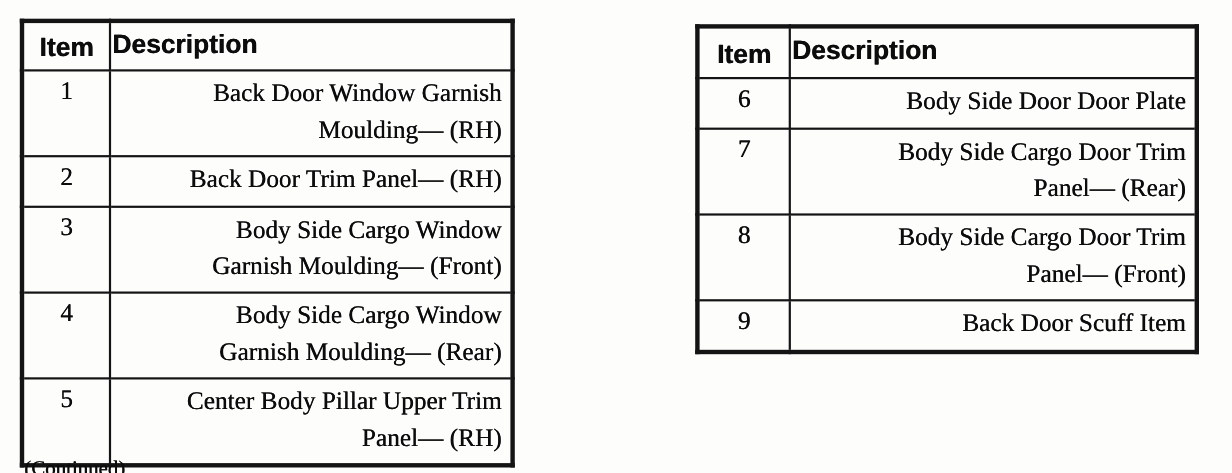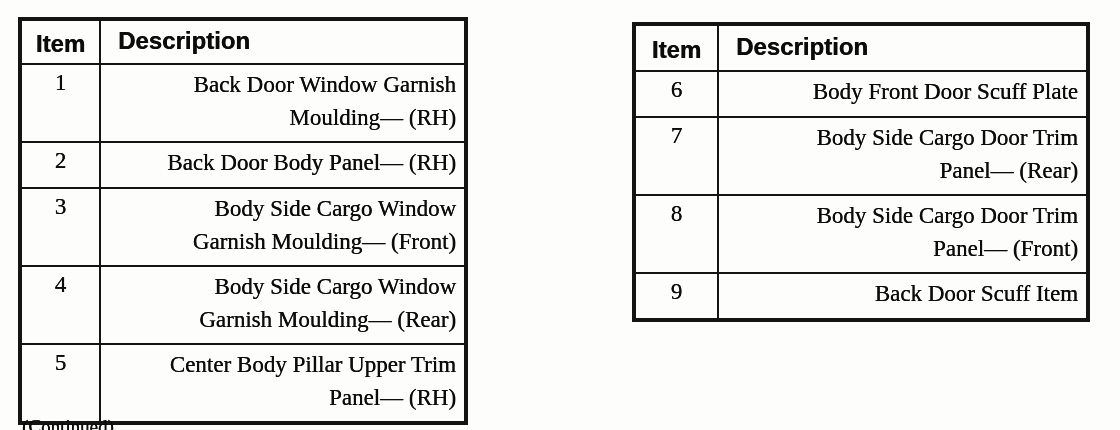--- a/index.html
+++ b/index.html
@@ -39,21 +39,21 @@
     font-size: 24px;
     text-align: center;
     padding: 4px 2px 0 2px;
     text-shadow: 0.4px 0 0 currentColor;
   }
   th.col-desc-header {
     font-family: "Liberation Sans", sans-serif;
     font-weight: 700;
     font-size: 24px;
     text-align: left;
-    padding: 4px 6px 6px 17px;
+    padding: 4px 6px 6px 1px;
     text-shadow: 0.4px 0 0 currentColor;
   }
   td.cell-item {
     font-size: 23px;
     text-align: center;
     vertical-align: top;
     padding-top: 5px;
     text-shadow: 0.3px 0 0 currentColor;
   }
   td.cell-desc {
@@ -103,21 +103,21 @@
     <th class="col-item-header">Item</th>
     <th class="col-desc-header">Description</th>
   </tr>
   <tr class="row-double">
     <td class="cell-item">1</td>
     <td class="cell-desc">Back Door Window Garnish
 Moulding— (RH)</td>
   </tr>
   <tr class="row-single">
     <td class="cell-item">2</td>
-    <td class="cell-desc">Back Door Body Panel— (RH)</td>
+    <td class="cell-desc">Back Door Trim Panel— (RH)</td>
   </tr>
   <tr class="row-double">
     <td class="cell-item">3</td>
     <td class="cell-desc">Body Side Cargo Window
 Garnish Moulding— (Front)</td>
   </tr>
   <tr class="row-double">
     <td class="cell-item">4</td>
     <td class="cell-desc">Body Side Cargo Window
 Garnish Moulding— (Rear)</td>
@@ -135,21 +135,21 @@
       <col class="col-item">
       <col class="col-desc">
     </colgroup>
   <tbody>
       <tr class="hdr">
     <th class="col-item-header">Item</th>
     <th class="col-desc-header">Description</th>
   </tr>
   <tr class="row-single">
     <td class="cell-item">6</td>
-    <td class="cell-desc">Body Front Door Scuff Plate</td>
+    <td class="cell-desc">Body Side Door Door Plate</td>
   </tr>
   <tr class="row-double">
     <td class="cell-item">7</td>
     <td class="cell-desc">Body Side Cargo Door Trim
 Panel— (Rear)</td>
   </tr>
   <tr class="row-double">
     <td class="cell-item">8</td>
     <td class="cell-desc">Body Side Cargo Door Trim
 Panel— (Front)</td>

